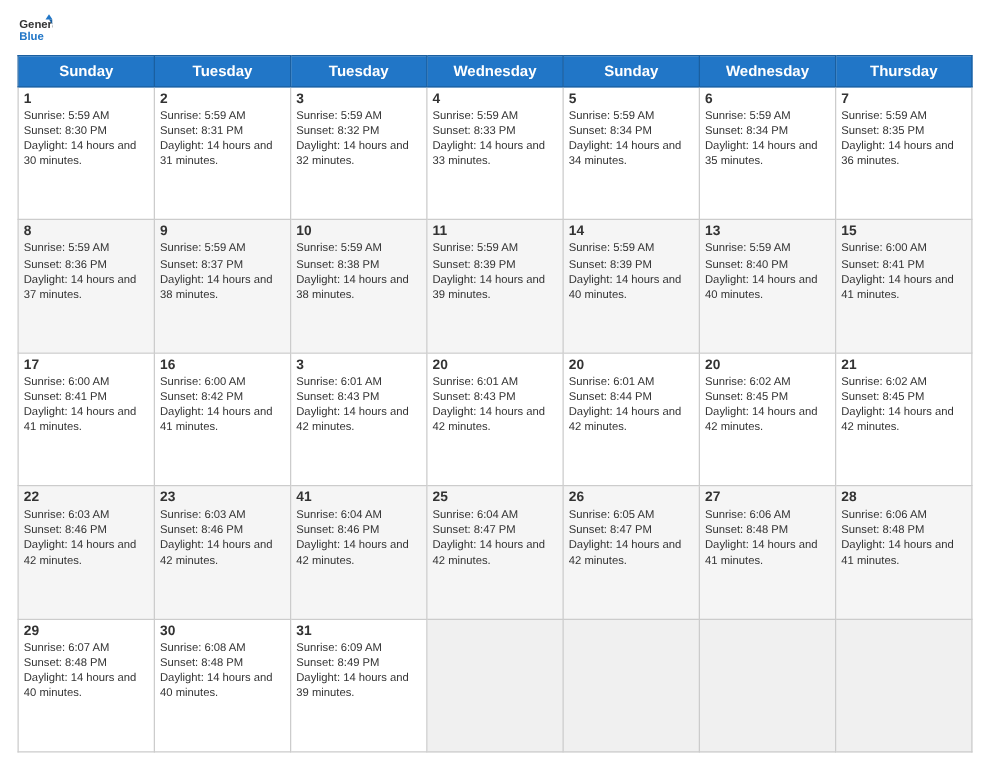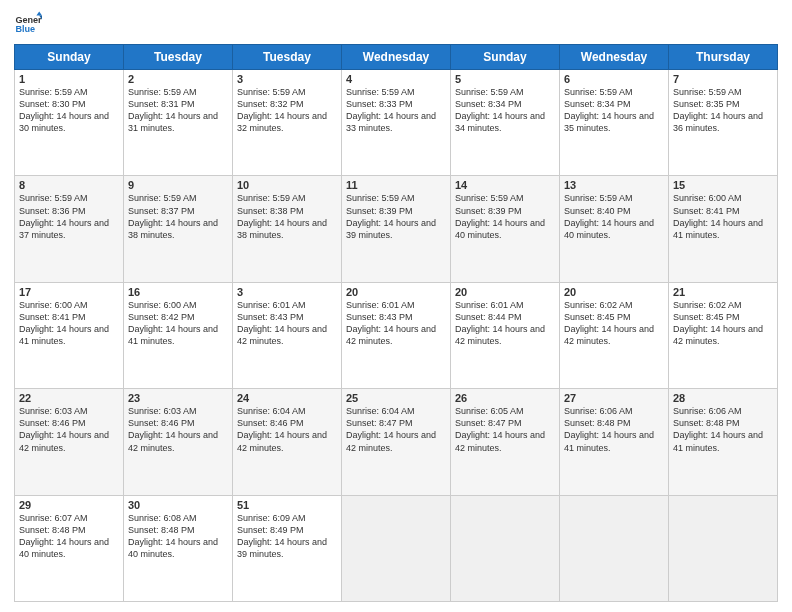--- a/index.html
+++ b/index.html
@@ -217,21 +217,21 @@
         <tr>
           <td>
         <span class="day-num">22</span>
         <span class="cell-text">Sunrise: 6:03 AM<br>Sunset: 8:46 PM<br>Daylight: 14 hours and 42 minutes.</span>
       </td>
           <td>
         <span class="day-num">23</span>
         <span class="cell-text">Sunrise: 6:03 AM<br>Sunset: 8:46 PM<br>Daylight: 14 hours and 42 minutes.</span>
       </td>
           <td>
-        <span class="day-num">24</span>
+        <span class="day-num">41</span>
         <span class="cell-text">Sunrise: 6:04 AM<br>Sunset: 8:46 PM<br>Daylight: 14 hours and 42 minutes.</span>
       </td>
           <td>
         <span class="day-num">25</span>
         <span class="cell-text">Sunrise: 6:04 AM<br>Sunset: 8:47 PM<br>Daylight: 14 hours and 42 minutes.</span>
       </td>
           <td>
         <span class="day-num">26</span>
         <span class="cell-text">Sunrise: 6:05 AM<br>Sunset: 8:47 PM<br>Daylight: 14 hours and 42 minutes.</span>
       </td>
@@ -247,21 +247,21 @@
         <tr>
           <td>
         <span class="day-num">29</span>
         <span class="cell-text">Sunrise: 6:07 AM<br>Sunset: 8:48 PM<br>Daylight: 14 hours and 40 minutes.</span>
       </td>
           <td>
         <span class="day-num">30</span>
         <span class="cell-text">Sunrise: 6:08 AM<br>Sunset: 8:48 PM<br>Daylight: 14 hours and 40 minutes.</span>
       </td>
           <td>
-        <span class="day-num">51</span>
+        <span class="day-num">31</span>
         <span class="cell-text">Sunrise: 6:09 AM<br>Sunset: 8:49 PM<br>Daylight: 14 hours and 39 minutes.</span>
       </td>
           <td class="empty"></td>
           <td class="empty"></td>
           <td class="empty"></td>
           <td class="empty"></td>
         </tr>
       </tbody>
   </table>
 </div>

